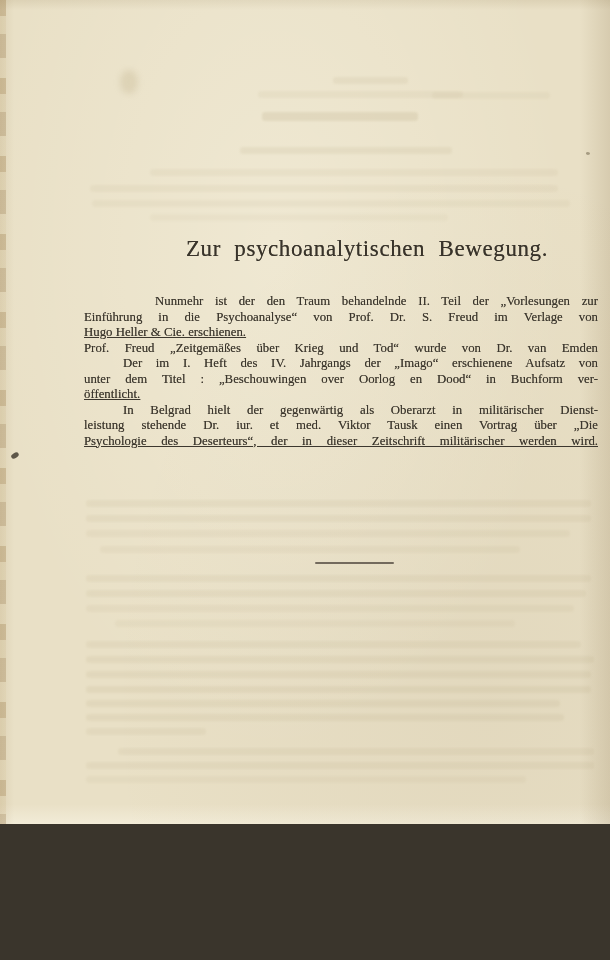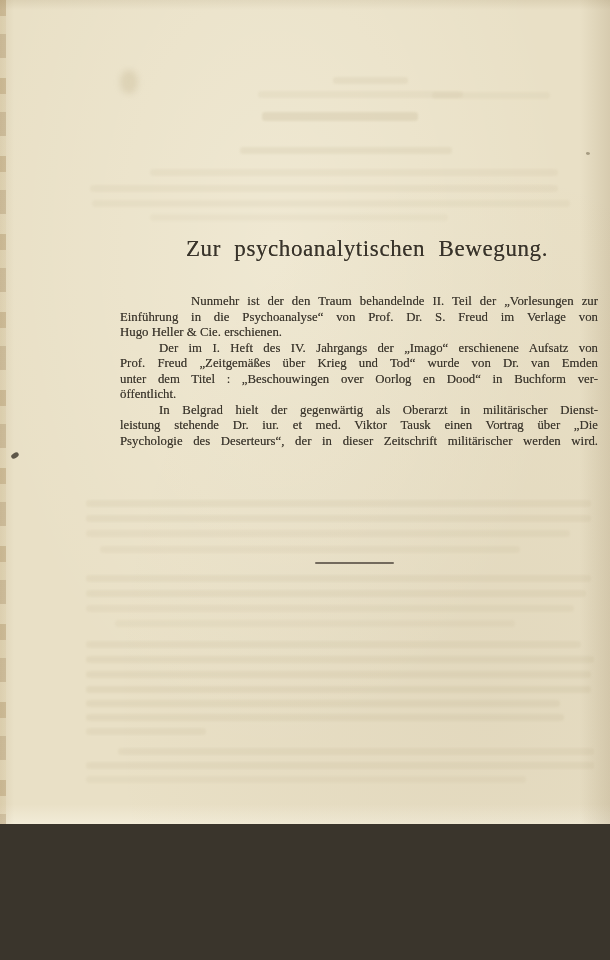--- a/index.html
+++ b/index.html
@@ -41,22 +41,22 @@
     text-shadow: 0 0 0.6px rgba(56,51,42,0.7);
   }
   #body-text {
     position: absolute;
     left: 84px; top: 294px; width: 514px;
     font-size: 12.8px;
     line-height: 15.5px;
     text-shadow: 0 0 0.5px rgba(60,53,42,0.65);
   }
   .paragraph { margin: 0; }
-  .line { text-align: justify; text-align-last: justify; margin-left: 36px; }
-  .line.lastline { text-align-last: left; }
+  .line { text-align: justify; text-align-last: justify; }
+  .line.lastline { text-align-last: left; text-decoration: underline; }
   .line.lastline.full { text-align-last: justify; }
   .line.first.indent-lg { padding-left: 71px; }
   .line.first.indent-sm { padding-left: 39px; }
   #section-divider {
     position: absolute;
     left: 315px; top: 562px; width: 79px; height: 2px;
     background: #5e564a;
     border-radius: 1px;
     opacity: 0.85;
   }
@@ -82,22 +82,22 @@
 
   <div id="page-title">Zur psychoanalytischen Bewegung.</div>
 
   <div id="body-text">
       <div class="paragraph">
         <div class="line first indent-lg">Nunmehr ist der den Traum behandelnde II. Teil der „Vorlesungen zur</div>
         <div class="line">Einführung in die Psychoanalyse“ von Prof. Dr. S. Freud im Verlage von</div>
         <div class="line lastline">Hugo Heller &amp; Cie. erschienen.</div>
       </div>
       <div class="paragraph">
+        <div class="line">Prof. Freud „Zeitgemäßes über Krieg und Tod“ wurde von Dr. van Emden</div>
         <div class="line first indent-sm">Der im I. Heft des IV. Jahrgangs der „Imago“ erschienene Aufsatz von</div>
-        <div class="line">Prof. Freud „Zeitgemäßes über Krieg und Tod“ wurde von Dr. van Emden</div>
         <div class="line">unter dem Titel : „Beschouwingen over Oorlog en Dood“ in Buchform ver-</div>
         <div class="line lastline">öffentlicht.</div>
       </div>
       <div class="paragraph">
         <div class="line first indent-sm">In Belgrad hielt der gegenwärtig als Oberarzt in militärischer Dienst-</div>
         <div class="line">leistung stehende Dr. iur. et med. Viktor Tausk einen Vortrag über „Die</div>
         <div class="line lastline full">Psychologie des Deserteurs“, der in dieser Zeitschrift militärischer werden wird.</div>
       </div>
     </div>
 

